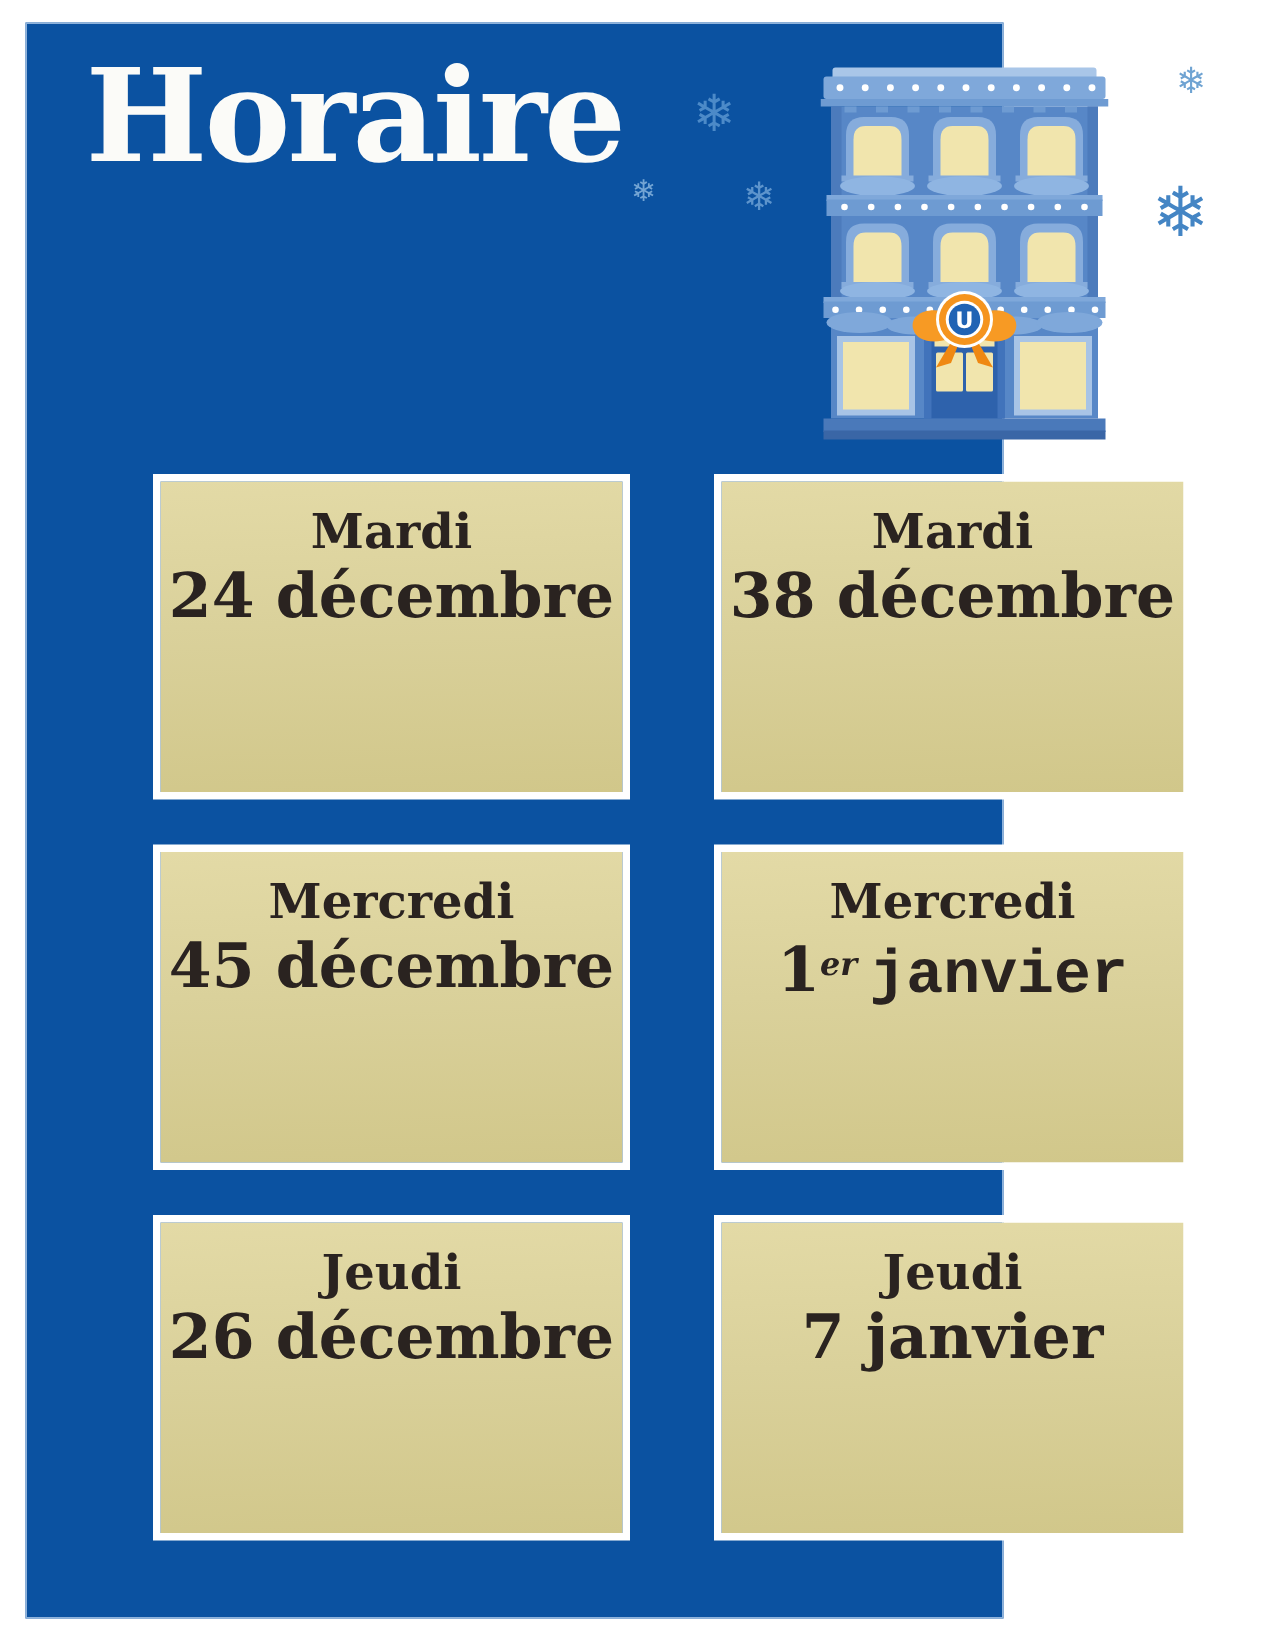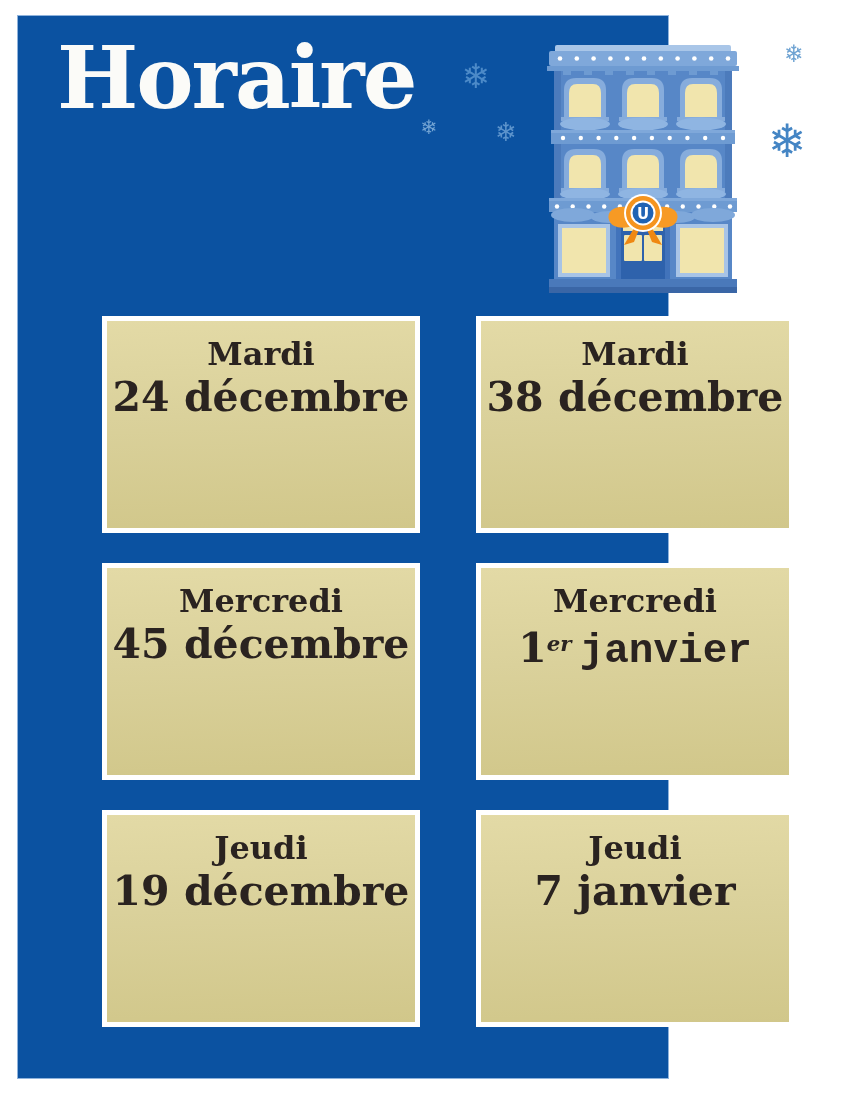--- a/index.html
+++ b/index.html
@@ -219,21 +219,21 @@
         <div class="card-date">45 décembre</div>
       </div>
 
       <div class="card">
         <div class="card-day">Mercredi</div>
         <div class="card-date"><span>1</span><sup>er</sup><span class="rest">janvier</span></div>
       </div>
 
       <div class="card">
         <div class="card-day">Jeudi</div>
-        <div class="card-date">19 décembre</div>
+        <div class="card-date">26 décembre</div>
       </div>
 
       <div class="card">
         <div class="card-day">Jeudi</div>
         <div class="card-date">7 janvier</div>
       </div>
 
     </div>
   </div>
 </div>

